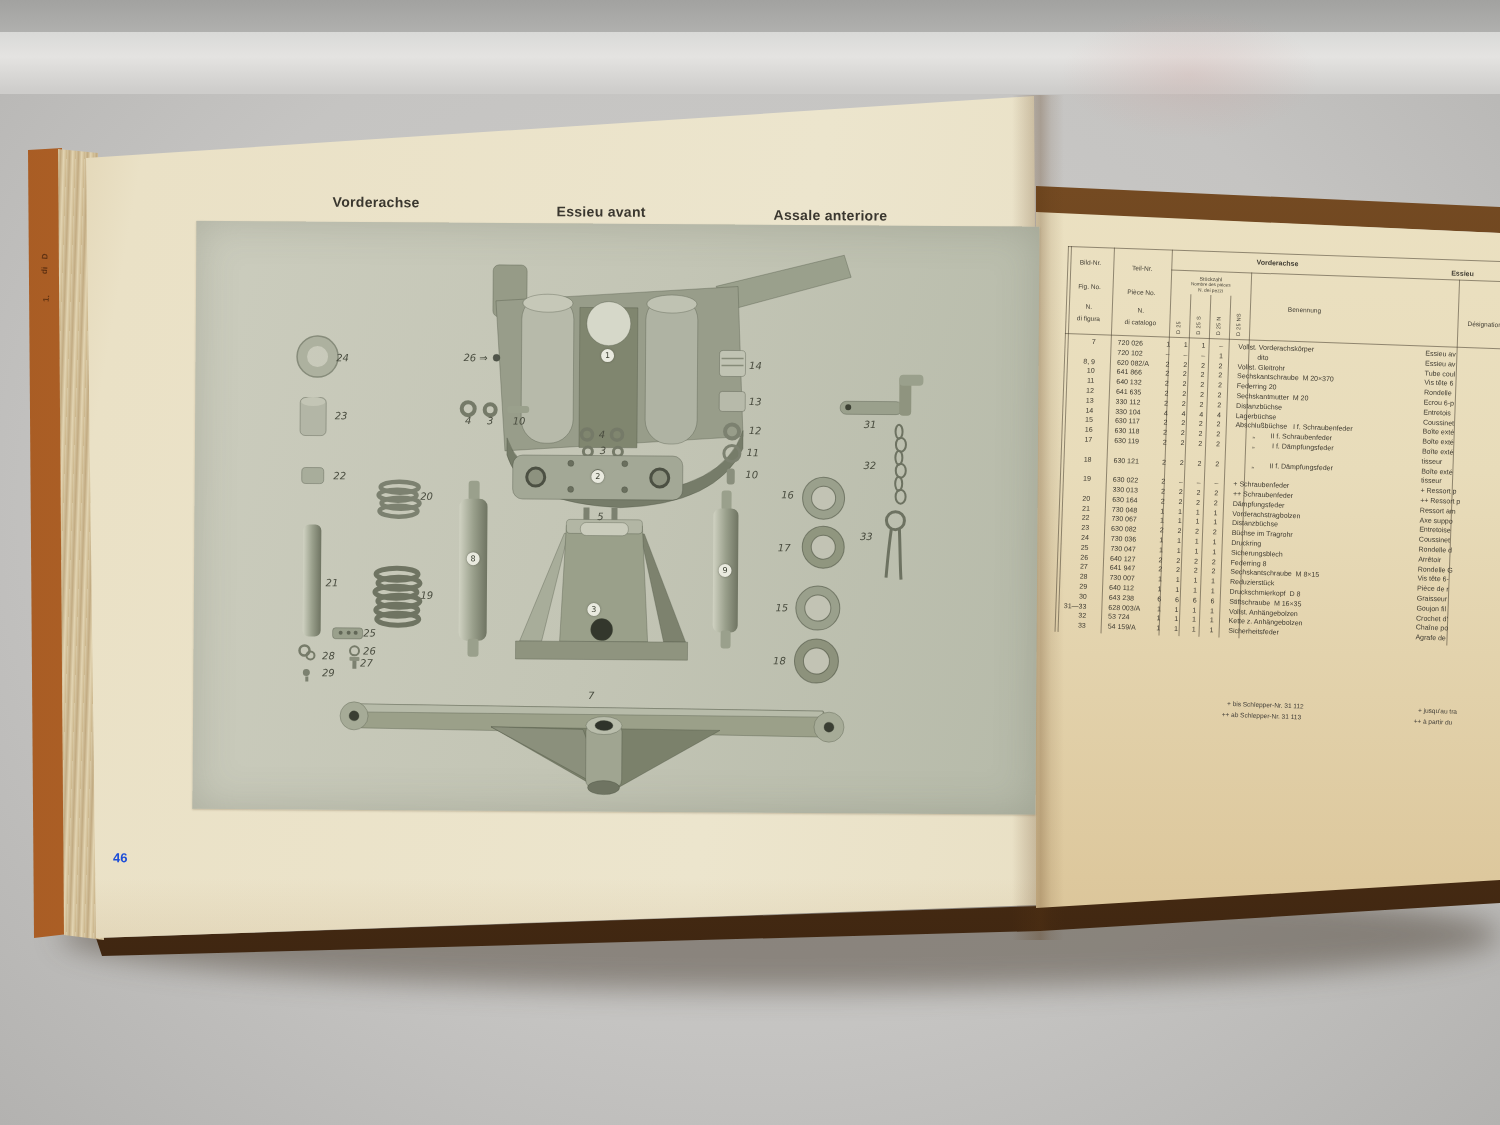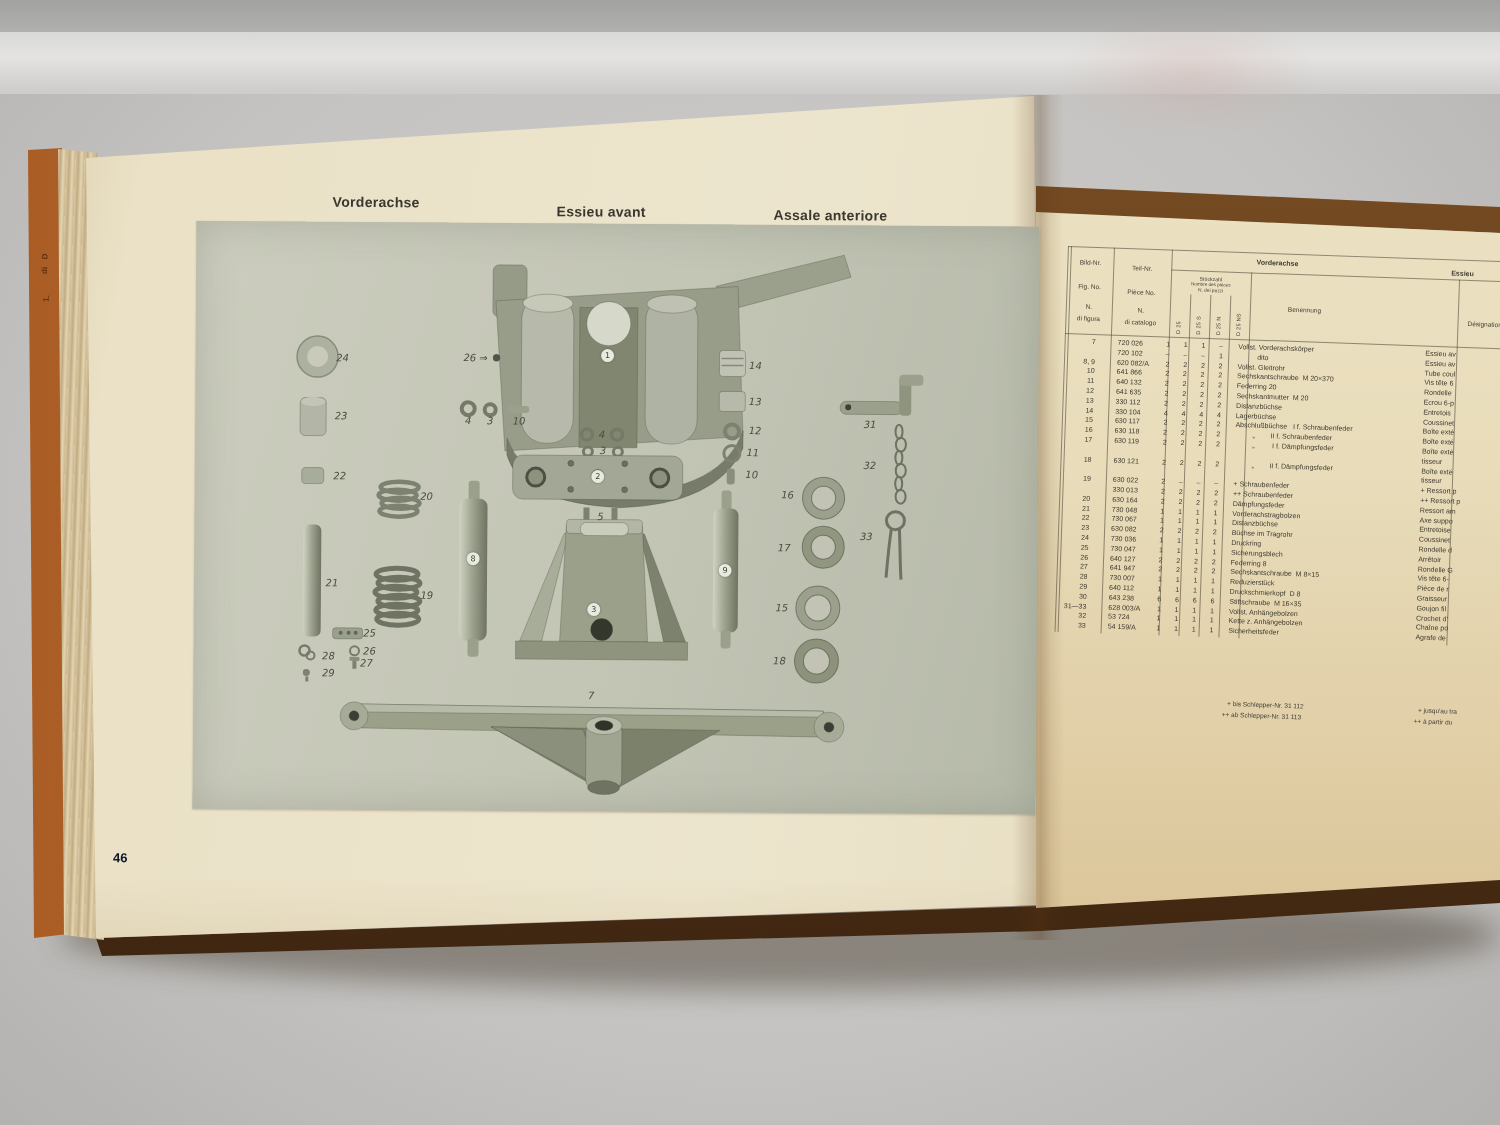--- a/index.html
+++ b/index.html
@@ -35,21 +35,21 @@
      linear-gradient(90deg, rgba(130,85,35,.30) 0%, rgba(130,85,35,0) 9%),
      linear-gradient(180deg,#ede4c7 0%,#e8dcba 42%,#ddc89d 78%,#d2b98b 100%);
     clip-path:polygon(1036px 212px,1500px 233px,1500px 880px,1036px 908px);}
   #gutter{left:1012px;top:95px;width:52px;height:845px;
     background:linear-gradient(90deg, rgba(90,55,20,0), rgba(90,55,20,.28) 55%, rgba(90,55,20,.10) 75%, rgba(90,55,20,0));}
   
   .cov-frag{color:rgba(70,35,12,.75);font-size:8px;font-weight:bold;transform:rotate(-86deg);}
   
   #left-content{left:90px;top:150px;width:950px;height:790px;transform:rotate(.4deg);transform-origin:0 0;color:#33302a;}
   .plate-header{position:absolute;font-size:14px;font-weight:bold;letter-spacing:.3px;color:#3a372f;}
-  #page-num{position:absolute;left:28px;top:700px;font-size:13px;font-weight:bold;color:#0f172a;}
+  #page-num{position:absolute;left:28px;top:700px;font-size:13px;font-weight:bold;color:#1d4ed8;}
   
   #plate{position:absolute;left:107px;top:70px;width:843px;height:588px;
     background:linear-gradient(105deg,#cbccbd,#c3c5b5 50%,#b6baa9);
     box-shadow:inset 0 0 40px rgba(90,95,80,.25), 0 1px 2px rgba(80,60,30,.25);}
   #plate svg{position:absolute;left:0;top:0;}
   .dlabel{position:absolute;font-family:"DejaVu Sans",sans-serif;font-style:italic;
     font-size:10px;color:#4b4e41;transform:translate(-50%,-50%);white-space:nowrap;}
   .dlabel.dot{font-style:normal;font-size:8px;color:#3c4033;background:#e9eadf;border-radius:50%;
     width:13px;height:13px;line-height:13px;text-align:center;box-shadow:0 0 2px rgba(60,60,50,.6);}
   

